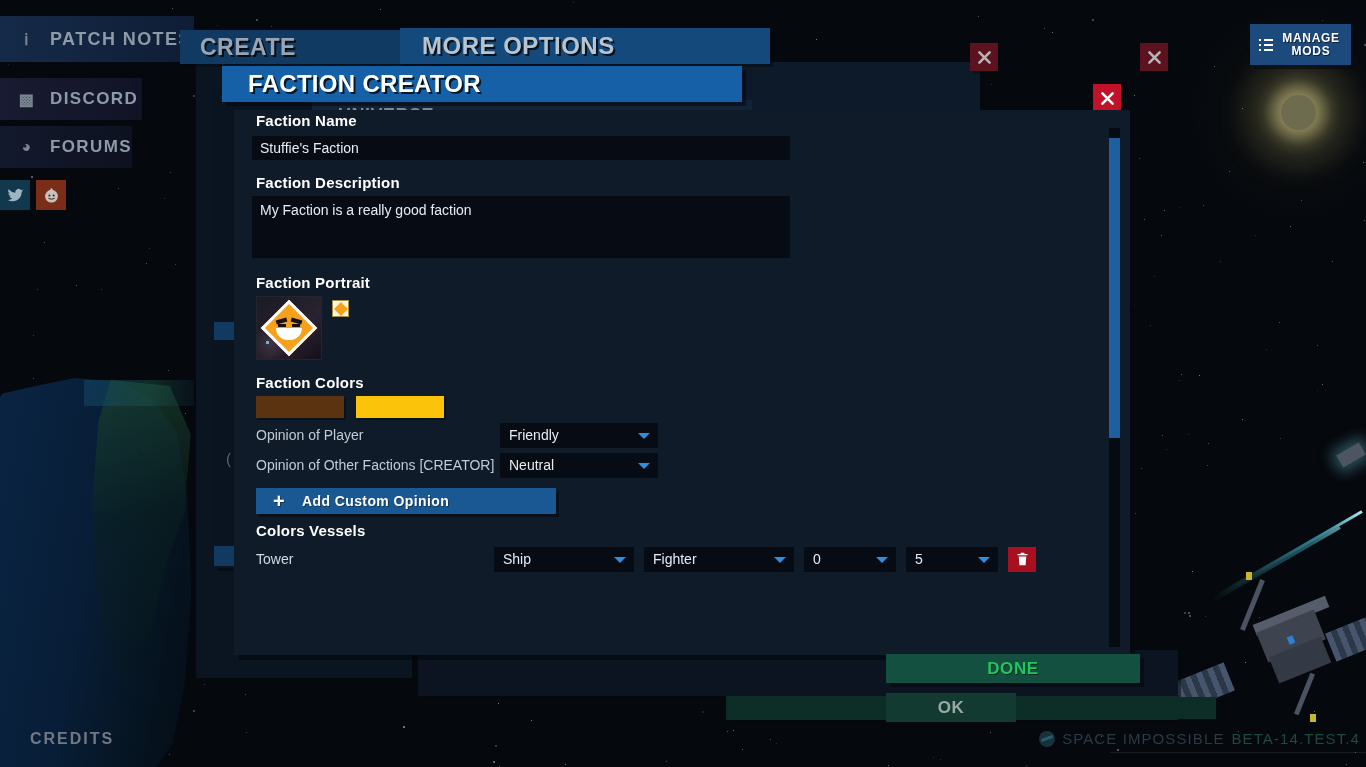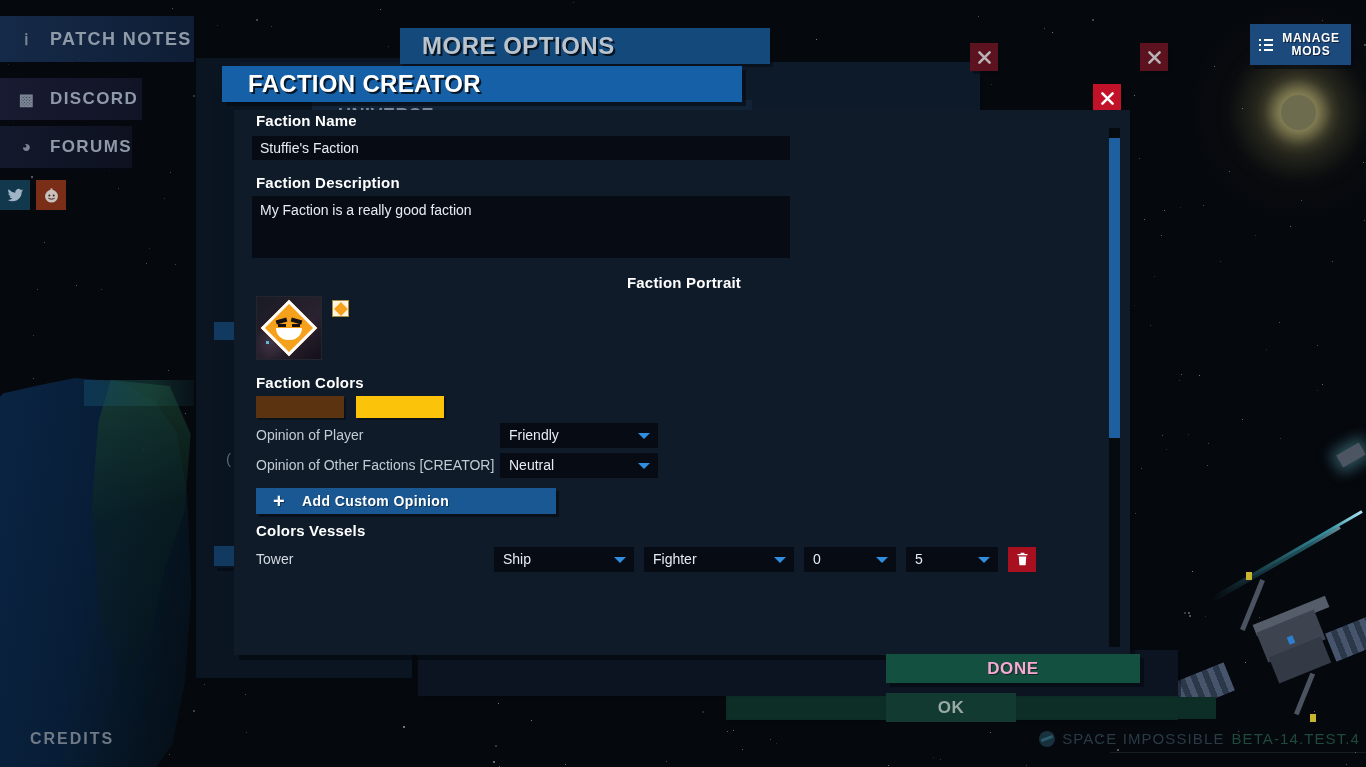--- a/index.html
+++ b/index.html
@@ -258,21 +258,21 @@
   }
   .trash svg { width: 15px; height: 16px; }
 
   
   .sb-track { position: absolute; right: 10px; top: 18px; width: 11px; bottom: 8px; background: #060b12; }
   .sb-thumb { position: absolute; left: 0; top: 10px; width: 11px; height: 300px; background: #1e5f9f; }
 
   
   .btn-done {
     position: absolute; left: 886px; top: 654px; width: 254px; height: 29px;
-    background: #14503f; color: #f9a8d4; font-size: 17px; font-weight: bold; letter-spacing: .6px;
+    background: #14503f; color: #22c55e; font-size: 17px; font-weight: bold; letter-spacing: .6px;
     display: flex; align-items: center; justify-content: center;
     box-shadow: 4px 4px 0 rgba(3,6,12,0.5); text-shadow: 1px 1px 0 rgba(0,0,0,.5);
   }
   .btn-ok {
     position: absolute; left: 886px; top: 693px; width: 130px; height: 29px;
     background: #123a31; color: #9aa9a4; font-size: 17px; font-weight: bold; letter-spacing: .6px;
     display: flex; align-items: center; justify-content: center;
   }
   .ok-wide { position: absolute; left: 728px; top: 697px; width: 488px; height: 22px; background: #0d2e27; }
 </style>
@@ -678,20 +678,21 @@
   <div class="ghost g2"></div>
   <div class="ghost g3"></div>
   <div class="ghost g5"></div>
   <div class="ghost g4"></div>
   <div class="ghost-pill gp1"></div>
   <div class="ghost-pill gp2"></div>
   <div class="ghost-pill gp3"></div>
   <div class="ghost-txt" style="left:234px;top:360px;">(</div>
   <div class="ghost-txt" style="left:226px;top:450px;">(</div>
 
+  <div class="wbar wbar-create">CREATE</div>
   <div class="wbar wbar-more">MORE OPTIONS</div>
   <div class="wbar wbar-universe">UNIVERSE</div>
   <div class="wbar wbar-faction">FACTION CREATOR</div>
 
   <div class="xbtn x-dim" style="left:970px;top:43px;">
     <svg viewBox="0 0 20 20">
         <path d="M4 4 L16 16 M16 4 L4 16" stroke-width="3" stroke-linecap="round" fill="none"></path>
       </svg>
   </div>
   <div class="xbtn x-dim" style="left:1140px;top:43px;">
@@ -709,21 +710,21 @@
     <div class="dialog-inner">
 
       <div style="height:6px"></div>
 
       <div class="sect-title" style="position:relative;top:-8px;">Faction Name</div>
       <div class="field-text name" style="margin-top:-6px;">Stuffie's Faction</div>
 
       <div class="sect-title" style="margin-top:14px;">Faction Description</div>
       <div class="field-text desc">My Faction is a really good faction</div>
 
-      <div class="sect-title" style="margin-top:16px;text-align:center;">Faction Portrait</div>
+      <div class="sect-title" style="margin-top:16px;">Faction Portrait</div>
       <div class="portrait-row" style="padding-left:4px;">
         <div class="portrait">
           <div class="bgspec"></div>
           <div class="dot"></div>
           <div class="diamond"></div>
           <div class="face">
             <div class="mouth"></div>
             <div class="brow l"></div>
             <div class="brow r"></div>
             <div class="brow-d l"></div>

